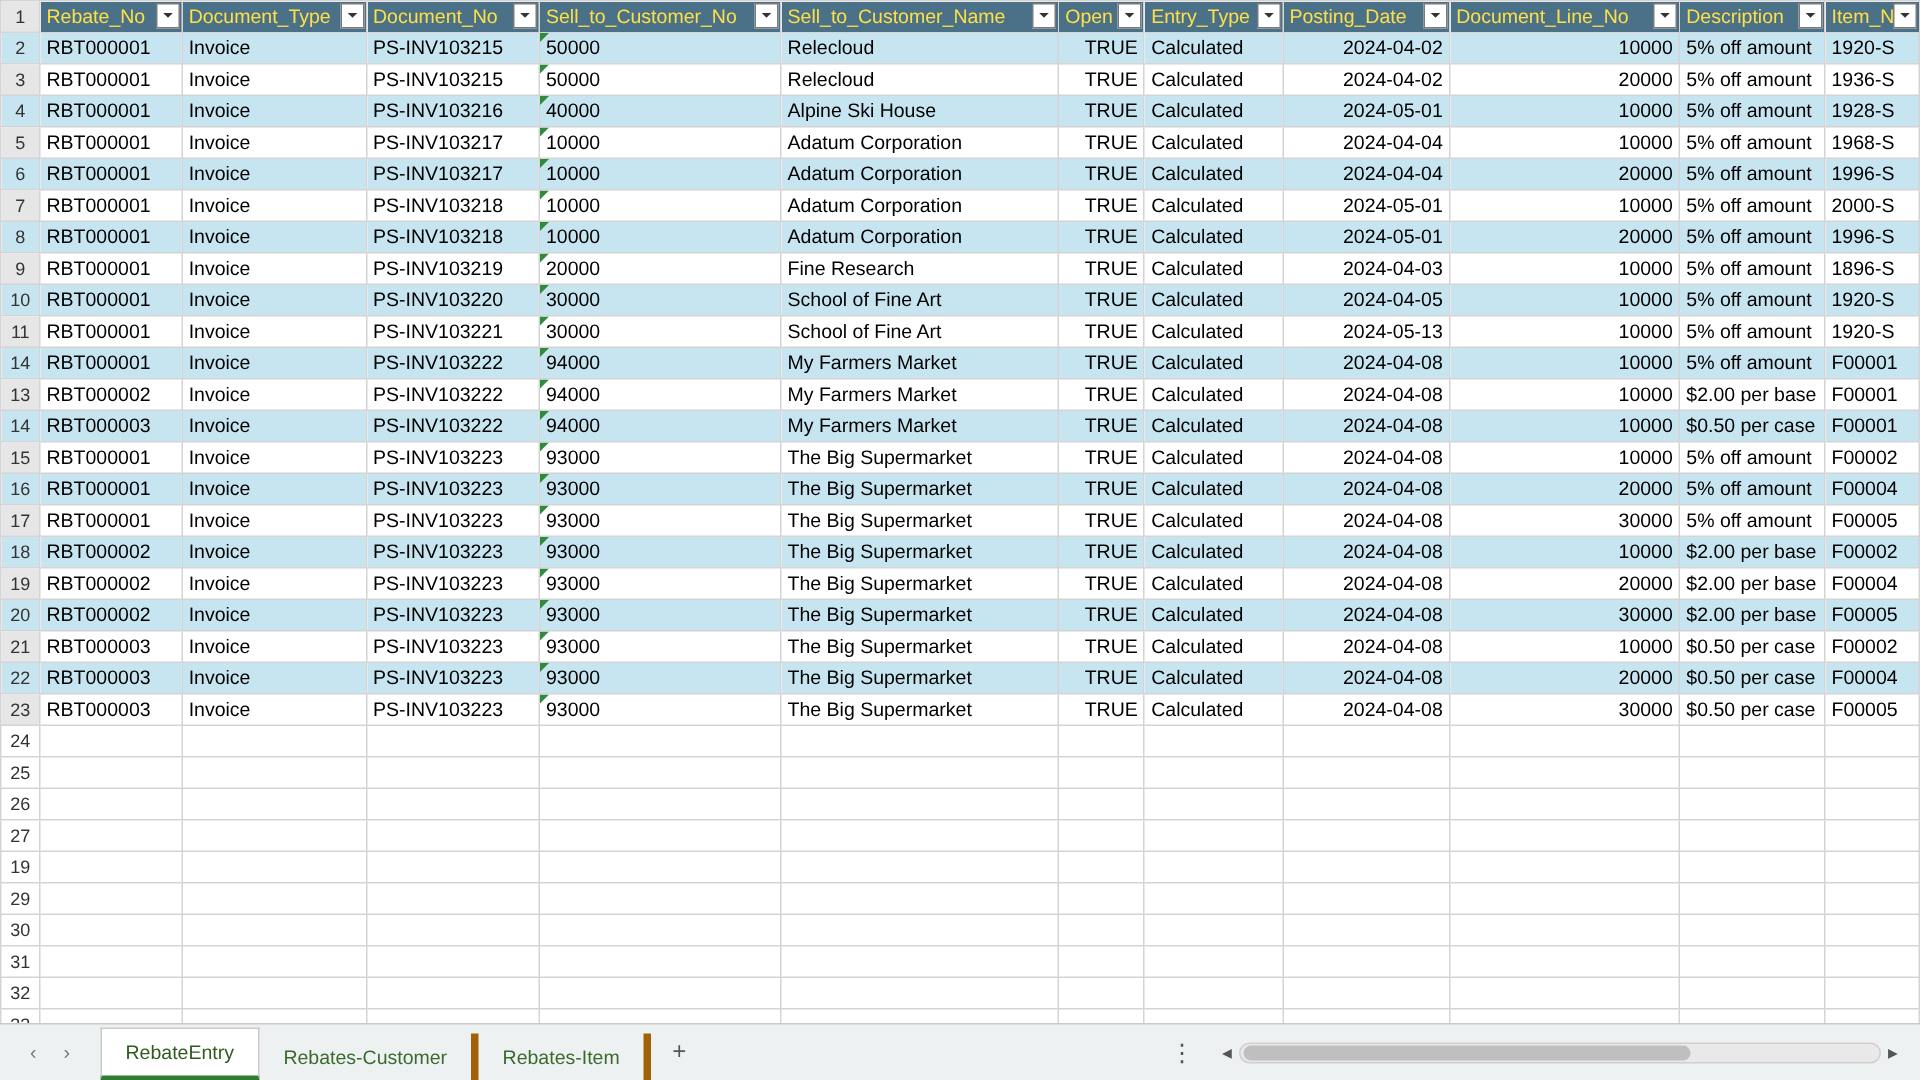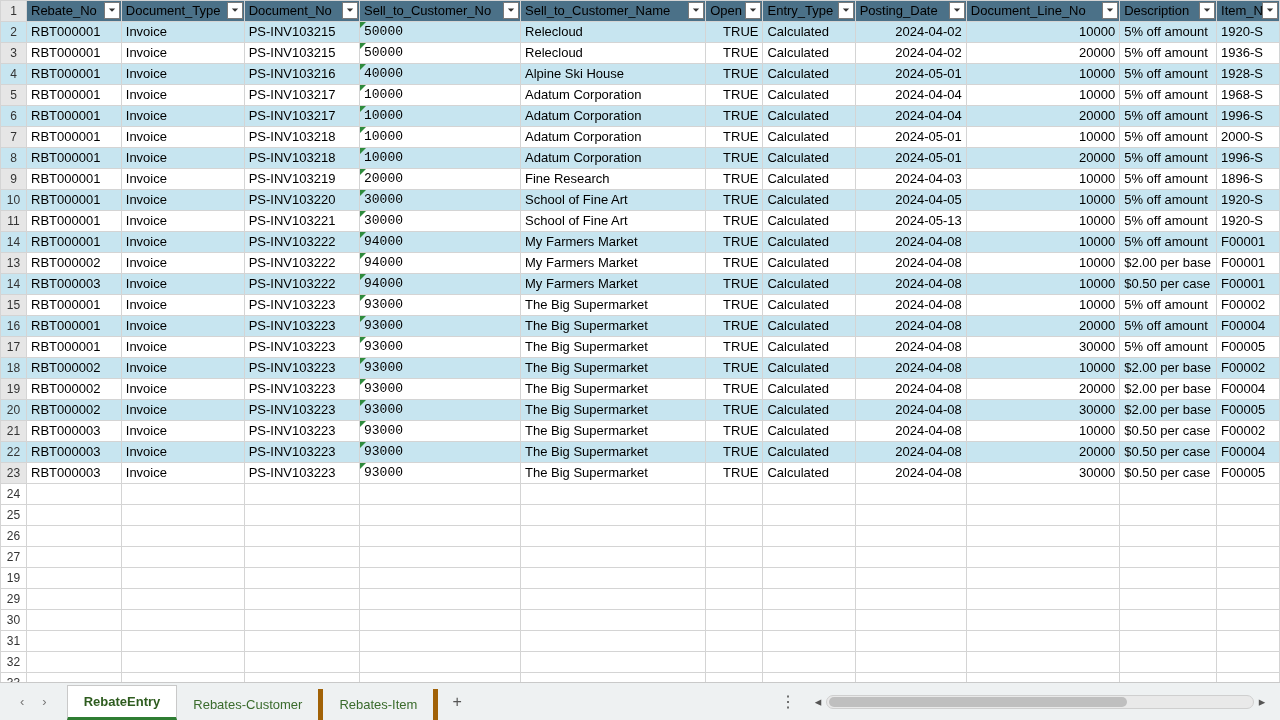--- a/index.html
+++ b/index.html
@@ -1,35 +1,35 @@
 <!DOCTYPE html>
 <html><head>
 <meta charset="utf-8">
 <style>
   * { box-sizing: border-box; margin: 0; padding: 0; }
   html, body { width: 1280px; height: 720px; overflow: hidden; font-family: "Segoe UI", Arial, sans-serif; font-size: 13px; background: #fff; }
   .sheet { position: absolute; top: 0; left: 0; right: 0; bottom: 38px; overflow: hidden; }
   table { border-collapse: collapse; table-layout: fixed; }
   th, td { border: 1px solid #d4d4d4; height: 20px; line-height: 20px; padding: 0 4px; white-space: nowrap; overflow: hidden; font-weight: normal; }
   .rowhdr { background: #e6e6e6; text-align: center; color: #333; width: 26px; min-width: 26px; font-size: 12px; }
-  .colhdr { background: #4b7188; color: #000000; position: relative; text-align: left; padding-right: 16px; }
+  .colhdr { background: #4b7188; color: #fde047; position: relative; text-align: left; padding-right: 16px; }
   .colhdr .fbtn { position: absolute; right: 1px; top: 1px; width: 16px; height: 17px; background: #ffffff; border: 1px solid #7a7a7a; display: flex; align-items: center; justify-content: center; }
   .colhdr .fbtn svg { width: 8px; height: 8px; }
   tr.band td { background: #c7e5f0; }
   tr.empty td { background: #fff; }
   td.num { text-align: right; }
-  td.greenflag { position: relative; font-family: Liberation Mono, monospace; }
+  td.greenflag { position: relative; }
   td.greenflag::before { content: ""; position: absolute; left: 0; top: 0; border-top: 6px solid #2e8b3d; border-right: 6px solid transparent; }
   
   .tabbar { position: absolute; left: 0; right: 0; bottom: 0; height: 38px; background: #eef1f2; border-top: 1px solid #c9c9c9; display: flex; align-items: center; }
   .navbtns { display: flex; gap: 18px; padding: 0 20px; color: #777; }
   .navbtns span { cursor: default; }
   .tabs { display: flex; align-items: flex-end; height: 100%; }
   .tab { padding: 8px 16px; color: #3a6b2c; border-right: 5px solid #a16207; cursor: default; }
-  .tab.active { background: #fff; border-top: 1px solid #c9c9c9; border-left: 1px solid #c9c9c9; border-right: 1px solid #c9c9c9; border-bottom: 3px solid #2e7d32; font-weight: 700; color: #2e5c1f; }
+  .tab.active { background: #fff; border-top: 1px solid #c9c9c9; border-left: 1px solid #c9c9c9; border-right: 1px solid #c9c9c9; border-bottom: 3px solid #2e7d32; font-weight: 400; color: #2e5c1f; }
   .addtab { padding: 8px 14px; color: #555; font-size: 16px; }
   .spacer { flex: 1; }
   .dots { padding: 0 14px; color: #555; font-size: 16px; }
   .hscroll { display: flex; align-items: center; width: 470px; padding-right: 10px; }
   .hscroll .btn { width: 16px; text-align: center; color: #555; }
   .track { flex: 1; height: 14px; background: #e9e9e9; border: 1px solid #cfcfcf; border-radius: 7px; position: relative; }
   .thumb { position: absolute; left: 2px; top: 1px; bottom: 1px; width: 70%; background: #bfbfbf; border-radius: 6px; }
 </style>
 </head>
 <body>

